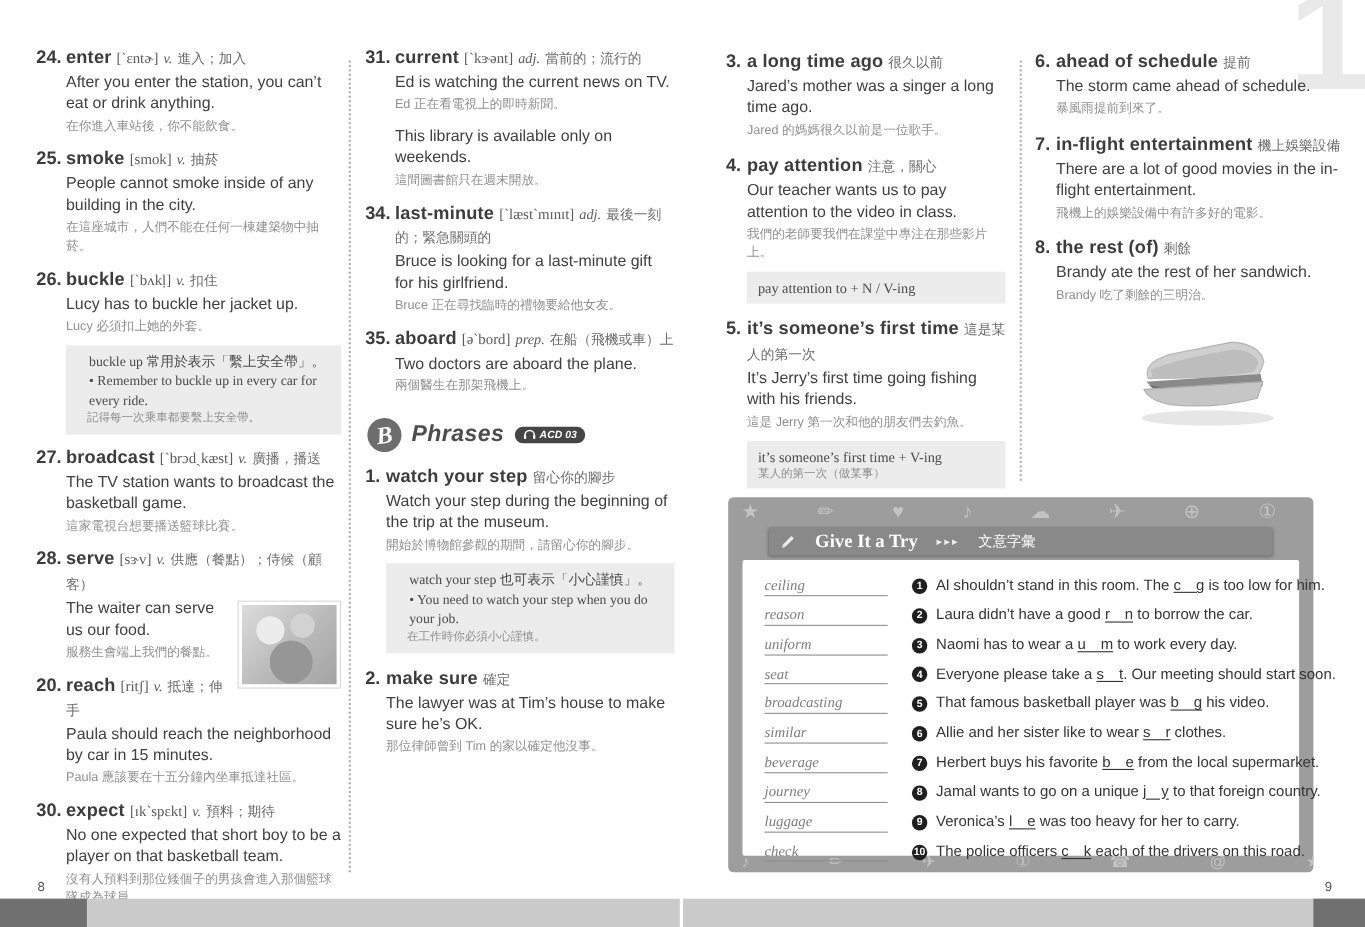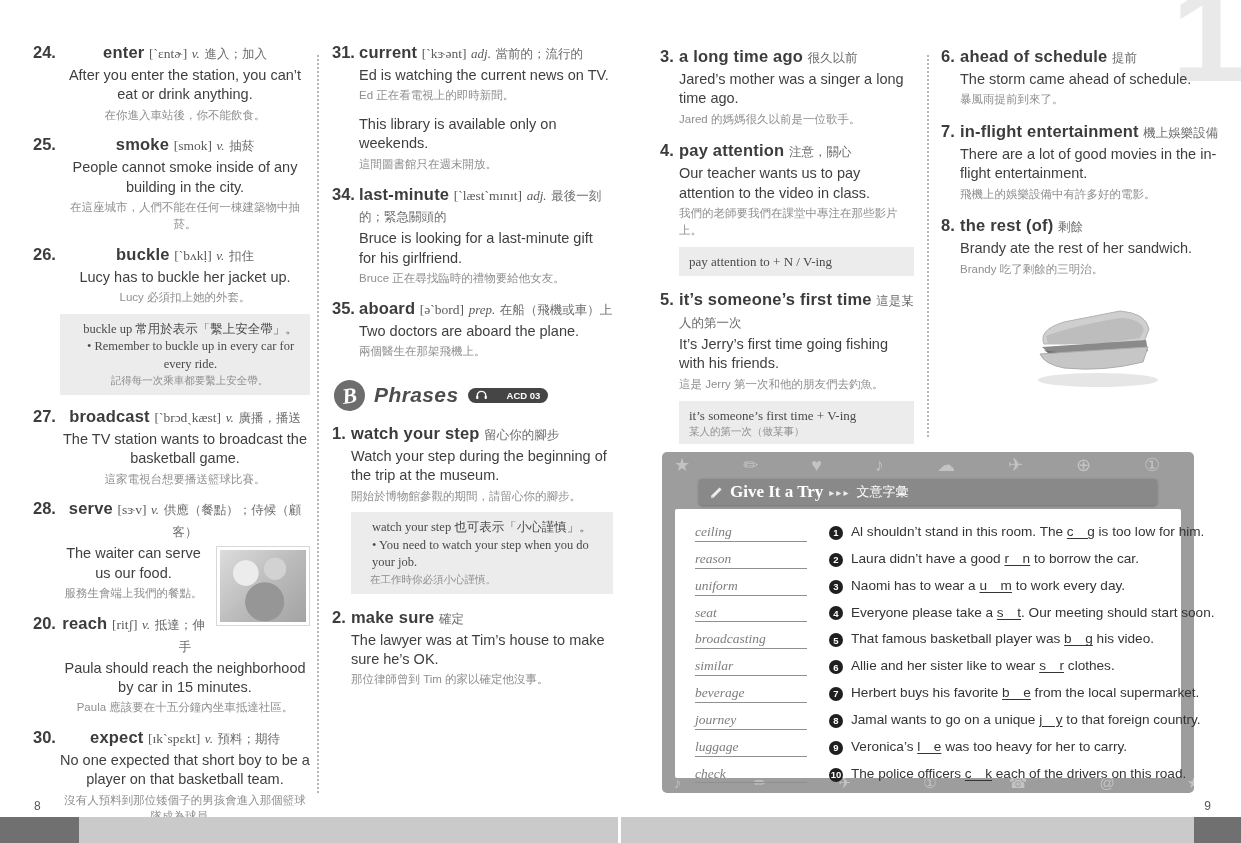--- a/index.html
+++ b/index.html
@@ -8,21 +8,21 @@
     position:relative; background:#ffffff; overflow:hidden;
     font-family:"Liberation Sans", sans-serif; color:#3c3c3c;
   }
   
   .chapter-num {
     position:absolute; top:-30px; right:-4px; z-index:0;
     font-size:132px; font-weight:bold; color:#e9e9e9; line-height:1;
   }
   
   .col { position:absolute; z-index:1; }
-  #col1 { left:33px;  top:42px; width:277px;text-align:center; }
+  #col1 { left:33px;  top:42px; width:277px; }
   #col2 { left:332px; top:42px; width:281px; }
   #col3 { left:660px; top:46px; width:254px; }
   #col4 { left:941px; top:46px; width:278px; }
   .vdiv { position:absolute; width:0; border-left:2px dotted #b5b5b5; z-index:0; }
   #div-left  { left:317px; top:55px; height:738px; }
   #div-right { left:927px; top:55px; height:382px; }
 
   
   .entry { position:relative; margin-bottom:11px; padding-left:27px; }
   .phrase-col .entry { padding-left:19px; margin-bottom:13px; }
@@ -64,38 +64,38 @@
   
   .ph-header { display:flex; align-items:center; gap:9px; margin:20px 0 12px 2px; }
   .b-badge {
     width:31px; height:31px; border-radius:50%; background:#6d6d6d; color:#fff;
     font-family:"Liberation Serif", serif; font-weight:bold; font-style:italic; font-size:22px;
     display:flex; align-items:center; justify-content:center; transform:rotate(-8deg);
   }
   .ph-title { font-size:21px; font-weight:bold; font-style:italic; color:#4d4d4d; letter-spacing:.4px; }
   .audio-badge {
     background:#454545; color:#fff; font-size:9.5px; font-weight:bold;
-    padding:2px 8px; border-radius:9px; display:flex; align-items:flex-start; gap:20px;
+    padding:2px 8px; border-radius:9px; display:flex; align-items:flex-start; gap:4px;font-style:italic;
   }
 
   
   #trybox {
     position:absolute; left:662px; top:452px; width:532px; height:341px;
     background:#9d9d9d; border-radius:5px; z-index:2;
   }
   .doodles {
     position:absolute; left:12px; right:0; color:#c3c3c3; font-size:18px;
     letter-spacing:24px; white-space:nowrap; overflow:hidden;
   }
   .doodles.top { top:2px; }
   .doodles.bottom { bottom:1px; font-size:15px; letter-spacing:34px; }
   #try-header {
     position:absolute; top:27px; left:37px; right:37px; height:26px;
     background:#898989; border-radius:3px; box-shadow:0 1px 3px rgba(0,0,0,.3);
-    display:flex; align-items:center; gap:6px; padding:0 10px; z-index:3; color:#fff;
+    display:flex; align-items:center; gap:17px; padding:0 10px; z-index:3; color:#fff;
   }
   .try-title { font-family:"Liberation Serif", serif; font-weight:bold; font-size:17px; }
   .try-arrows { font-size:10px; letter-spacing:2px; color:#ededed; }
   .try-sub { font-size:13px; }
   #try-inner {
     position:absolute; left:13px; right:13px; top:57px; bottom:15px;
     background:#fff; border-radius:2px; padding:15px 4px 4px 20px; z-index:2;
   }
   .try-row { display:flex; align-items:baseline; margin-bottom:9px; }
   .t-answer {

